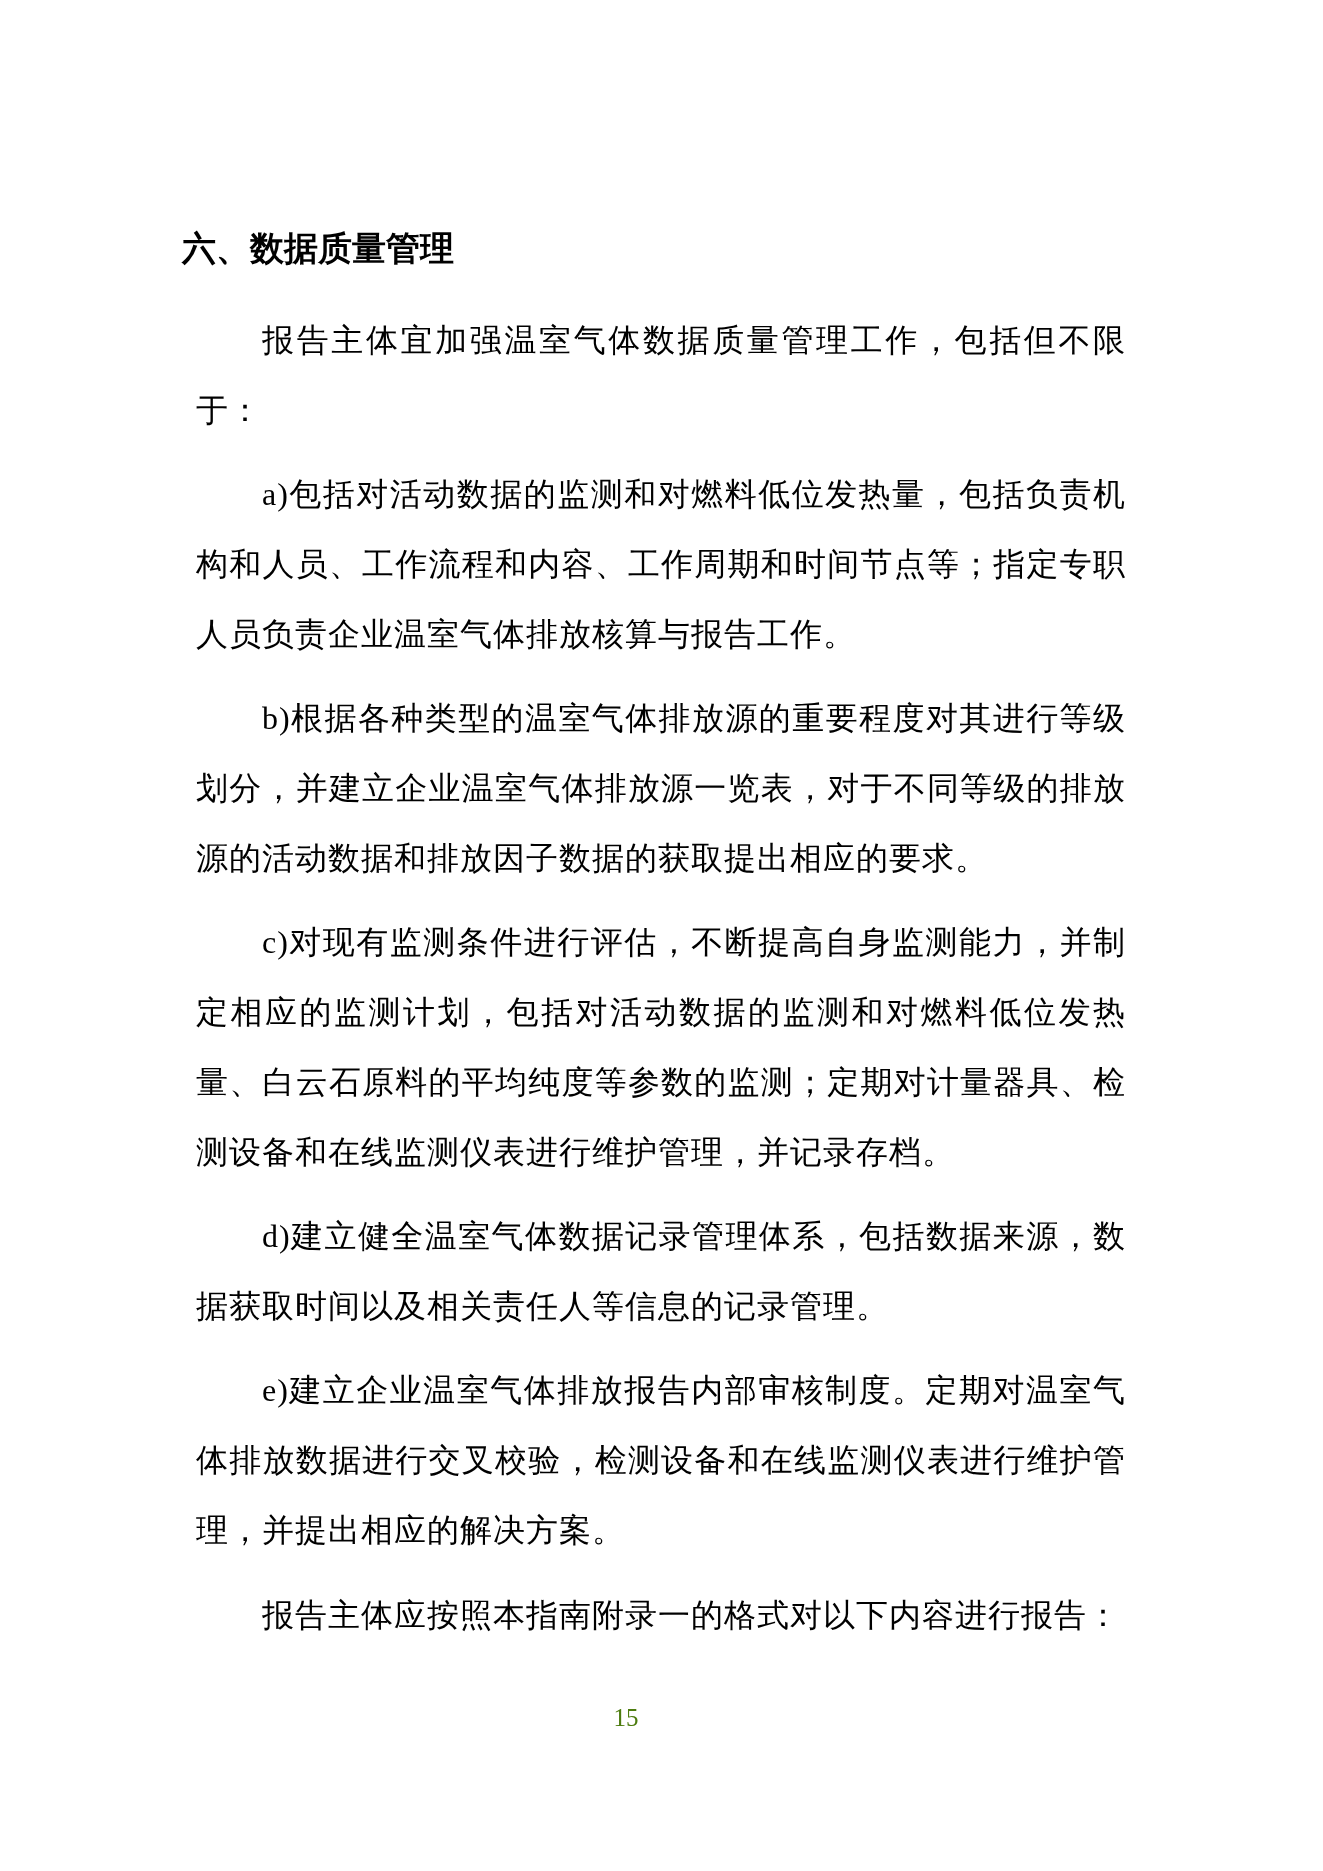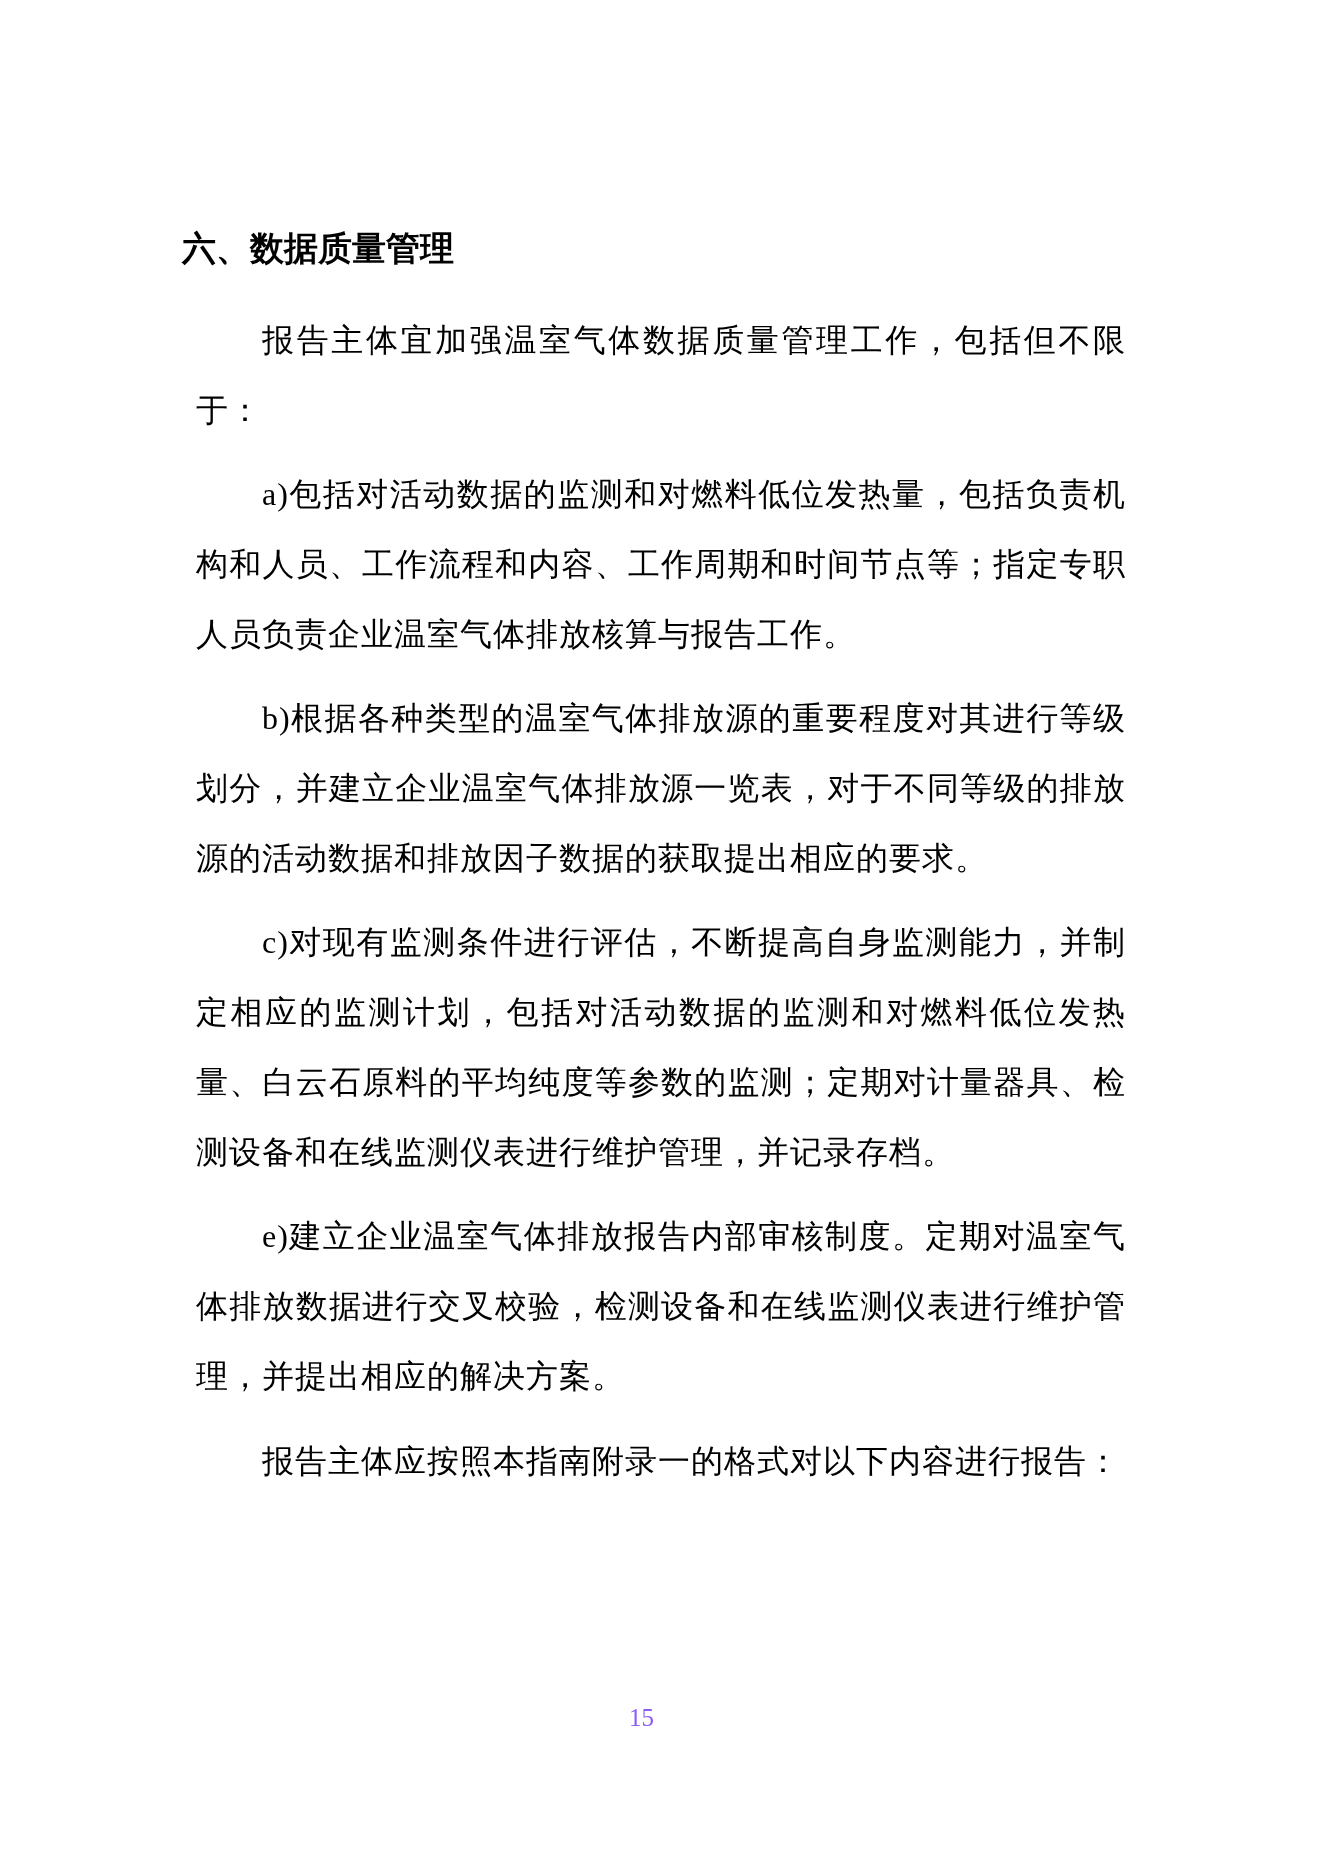--- a/index.html
+++ b/index.html
@@ -8,21 +8,20 @@
     background: #ffffff;
   }
   .page {
     position: relative;
     width: 1252px;
     height: 1871px;
     background: #ffffff;
     color: #000000;
     font-family: "Liberation Serif", serif;
     overflow: hidden;
-    padding-left: 31px;
   }
   .content {
     position: absolute;
     left: 182px;
     top: 0;
     width: 958px;
     padding-top: 213px;
   }
   .section-heading {
     margin: 0;
@@ -56,36 +55,37 @@
     margin-top: 15px;
   }
   .page-number {
     position: absolute;
     top: 1703px;
     left: 0;
     width: 100%;
     text-align: center;
     font-size: 25px;
     line-height: 30px;
-    color: #8b5cf6;
+    color: #4d7c0f;
   }
 </style>
 </head>
 <body>
 
 <div class="page">
   <div class="content">
 
     <h1 class="section-heading">六、数据质量管理</h1>
 
     <div class="para-group">
       <p class="para indent">报告主体宜加强温室气体数据质量管理工作，包括但不限于：</p>
       <p class="para indent">a)包括对活动数据的监测和对燃料低位发热量，包括负责机构和人员、工作流程和内容、工作周期和时间节点等；指定专职人员负责企业温室气体排放核算与报告工作。</p>
       <p class="para indent">b)根据各种类型的温室气体排放源的重要程度对其进行等级划分，并建立企业温室气体排放源一览表，对于不同等级的排放源的活动数据和排放因子数据的获取提出相应的要求。</p>
       <p class="para indent">c)对现有监测条件进行评估，不断提高自身监测能力，并制定相应的监测计划，包括对活动数据的监测和对燃料低位发热量、白云石原料的平均纯度等参数的监测；定期对计量器具、检测设备和在线监测仪表进行维护管理，并记录存档。</p>
+      <p class="para indent">d)建立健全温室气体数据记录管理体系，包括数据来源，数据获取时间以及相关责任人等信息的记录管理。</p>
       <p class="para indent">e)建立企业温室气体排放报告内部审核制度。定期对温室气体排放数据进行交叉校验，检测设备和在线监测仪表进行维护管理，并提出相应的解决方案。</p>
     </div>
 
 
     <p class="para indent closing">报告主体应按照本指南附录一的格式对以下内容进行报告：</p>
 
   </div>
 
   <div class="page-number">15</div>
 </div>

